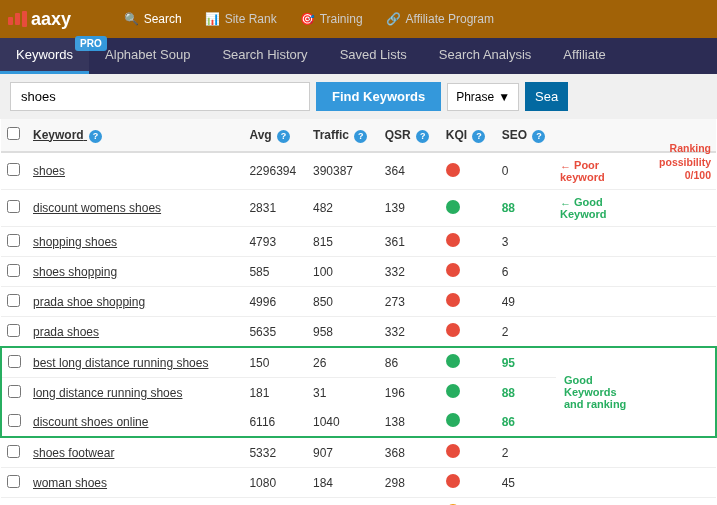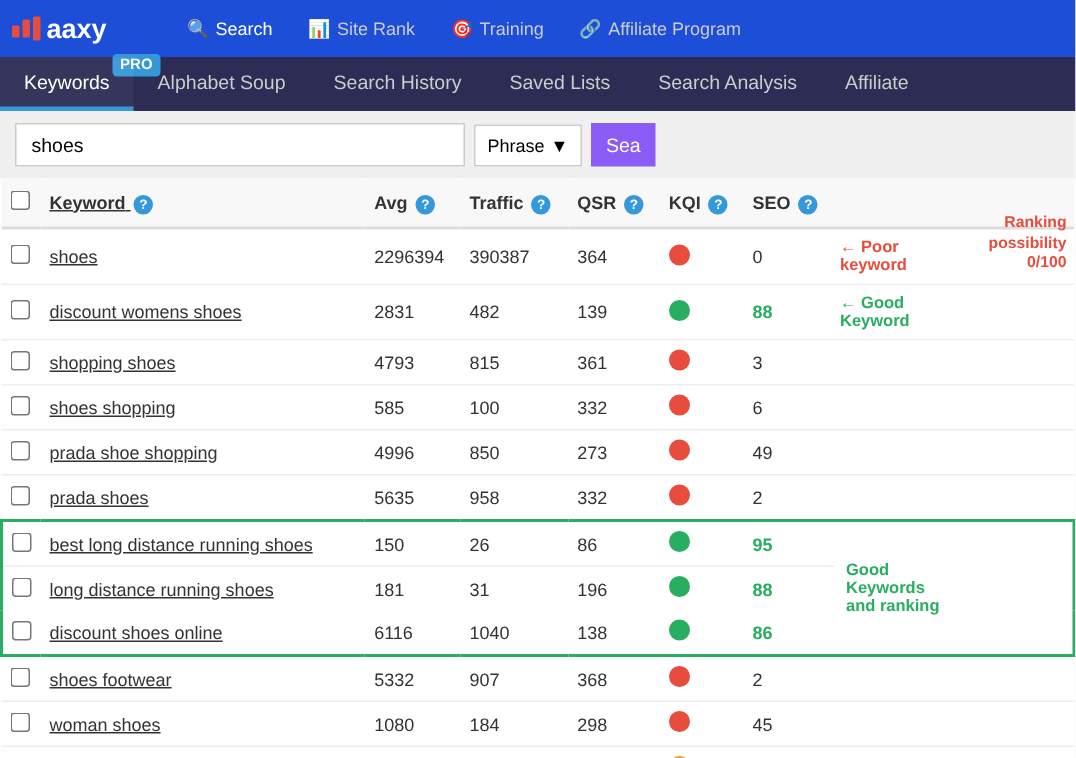--- a/index.html
+++ b/index.html
@@ -1,20 +1,20 @@
 <!DOCTYPE html>
 <html><head>
   <meta charset="utf-8">
   <style>
     * { box-sizing: border-box; margin: 0; padding: 0; }
     body { font-family: Arial, sans-serif; font-size: 12px; background: #f5f5f5; width: 717px; }
 
     
     .top-nav {
-      background: #1d4ed8;
+      background: #a16207;
       display: flex;
       align-items: center;
       padding: 0 8px;
       height: 38px;
     }
     .logo {
       display: flex;
       align-items: center;
       margin-right: 8px;
     }
@@ -114,21 +114,21 @@
       padding: 6px 8px;
       font-size: 12px;
       background: white;
       cursor: pointer;
       display: flex;
       align-items: center;
       gap: 4px;
       justify-content: flex-end;
     }
     .sea-btn {
-      background: #8b5cf6;
+      background: #0369a1;
       color: white;
       border: none;
       padding: 7px 10px;
       font-size: 13px;
       cursor: pointer;
     }
 
     
     .table-container {
       background: white;
@@ -238,20 +238,21 @@
   <div class="second-nav-item">
     <span>Search Analysis</span>
   </div>
   <div class="second-nav-item">
     <span>Affiliate</span>
   </div>
 </nav>
 
 <div class="search-bar">
   <input type="text" class="search-input" value="shoes" style="">
+  <button class="find-btn">Find Keywords</button>
   <div class="phrase-dropdown">
     <span>Phrase</span>
     <span>▼</span>
   </div>
   <button class="sea-btn">Sea</button>
 </div>
 
 <div class="table-wrapper">
   <div class="table-container">
     <table>

